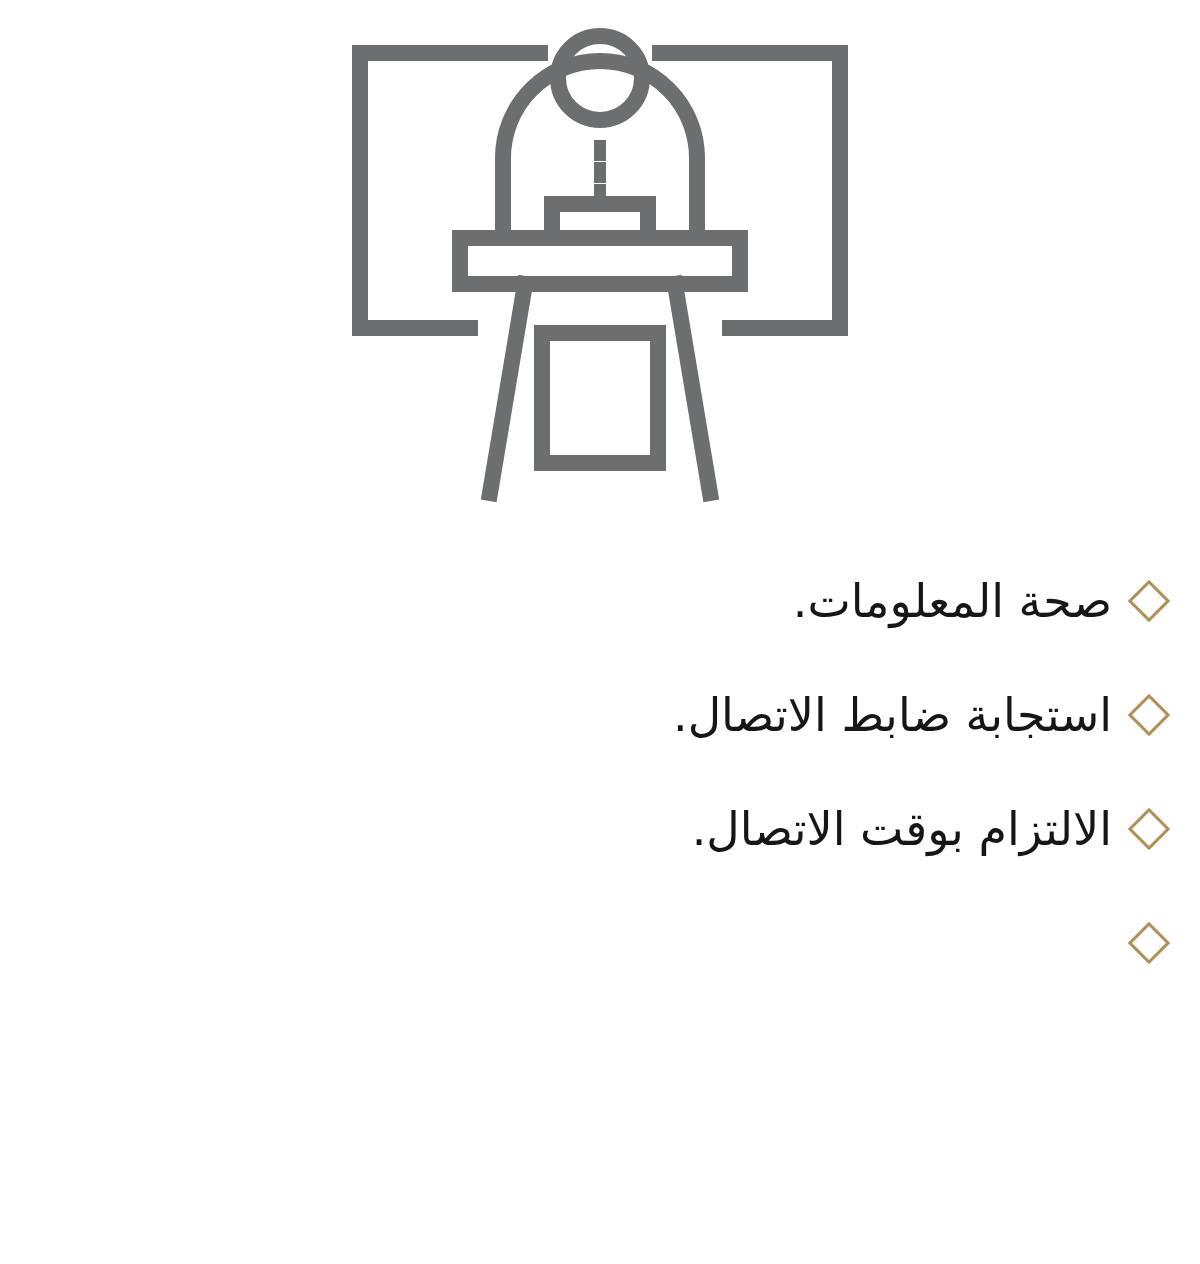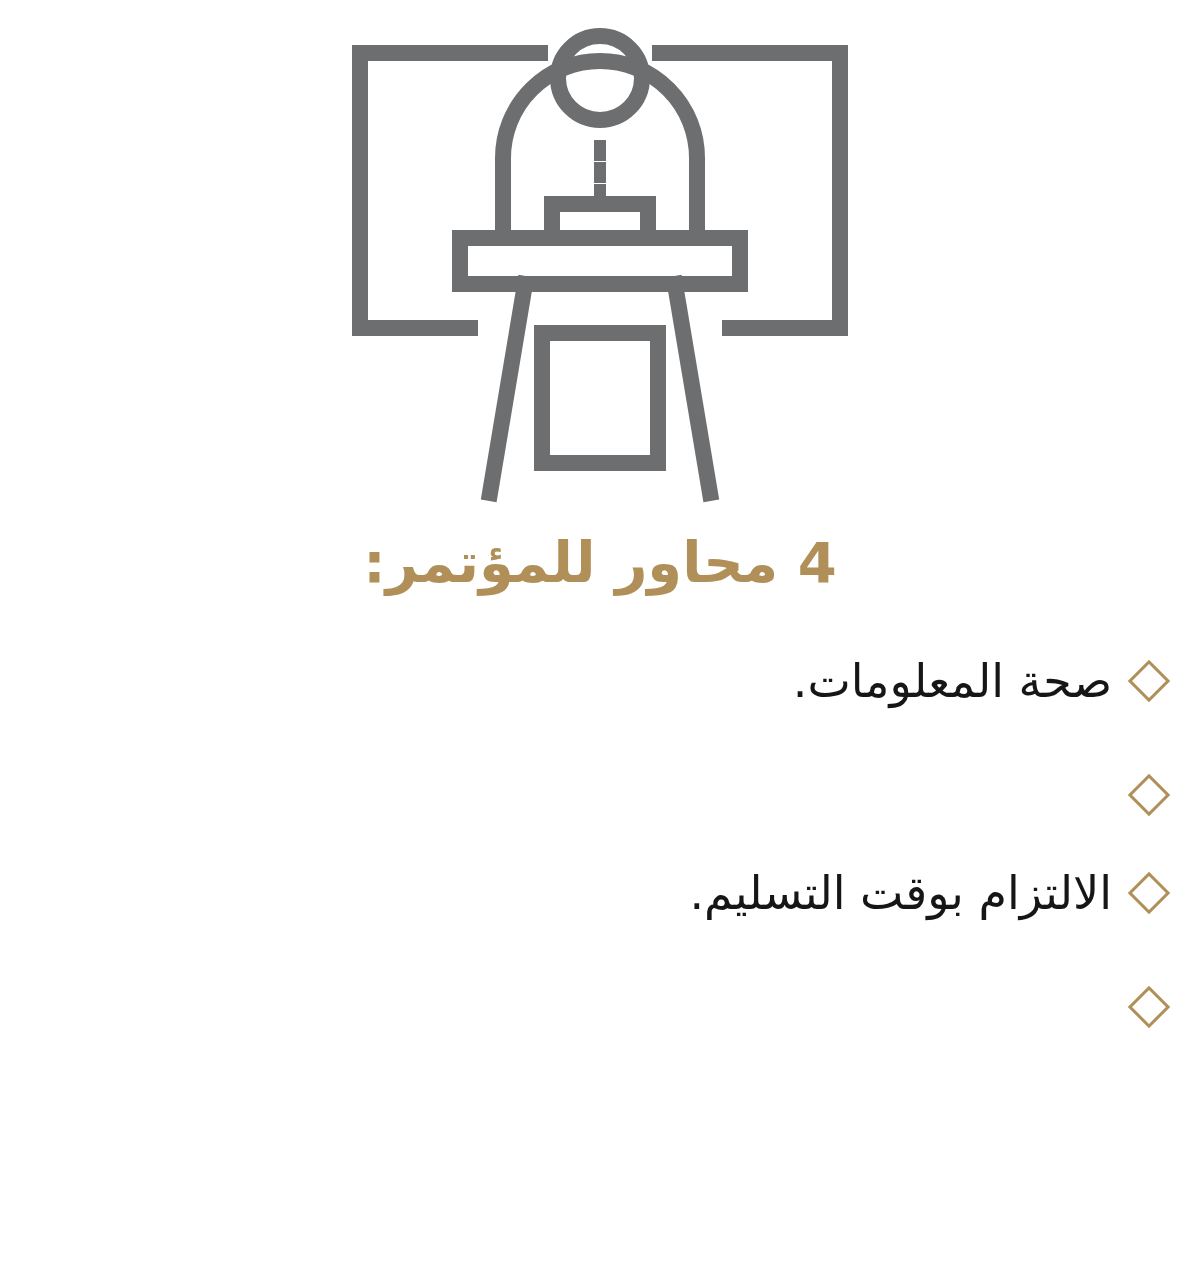--- a/index.html
+++ b/index.html
@@ -109,32 +109,32 @@
 
       <rect x="120" y="210" width="280" height="46"></rect>
 
       <line x1="185" y1="256" x2="150" y2="465"></line>
       <line x1="335" y1="256" x2="370" y2="465"></line>
 
       <rect x="202" y="305" width="116" height="130"></rect>
     </svg>
   </div>
 
-  <h1 class="heading" style="color: rgb(176, 144, 88);">4 محاور للمؤتمر:</h1>
 
   <ul class="bullet-list">
     <li class="bullet-item">
       <span class="diamond" style="border-color: rgb(176, 144, 88);"></span>
       <span class="bullet-text" style="color: rgb(22, 22, 22);">صحة المعلومات.</span>
     </li>
     <li class="bullet-item">
       <span class="diamond" style="border-color: rgb(176, 144, 88);"></span>
+      <span class="bullet-text" style="color: rgb(22, 22, 22);">استجابة ضابط الاتصال.</span>
     </li>
     <li class="bullet-item">
       <span class="diamond" style="border-color: rgb(176, 144, 88);"></span>
-      <span class="bullet-text" style="color: rgb(22, 22, 22);">الالتزام بوقت التسليم.</span>
+      <span class="bullet-text" style="color: rgb(22, 22, 22);">الالتزام بوقت الاتصال.</span>
     </li>
     <li class="bullet-item">
       <span class="diamond" style="border-color: rgb(176, 144, 88);"></span>
     </li>
   </ul>
 
 </div>
 
 </body></html>

